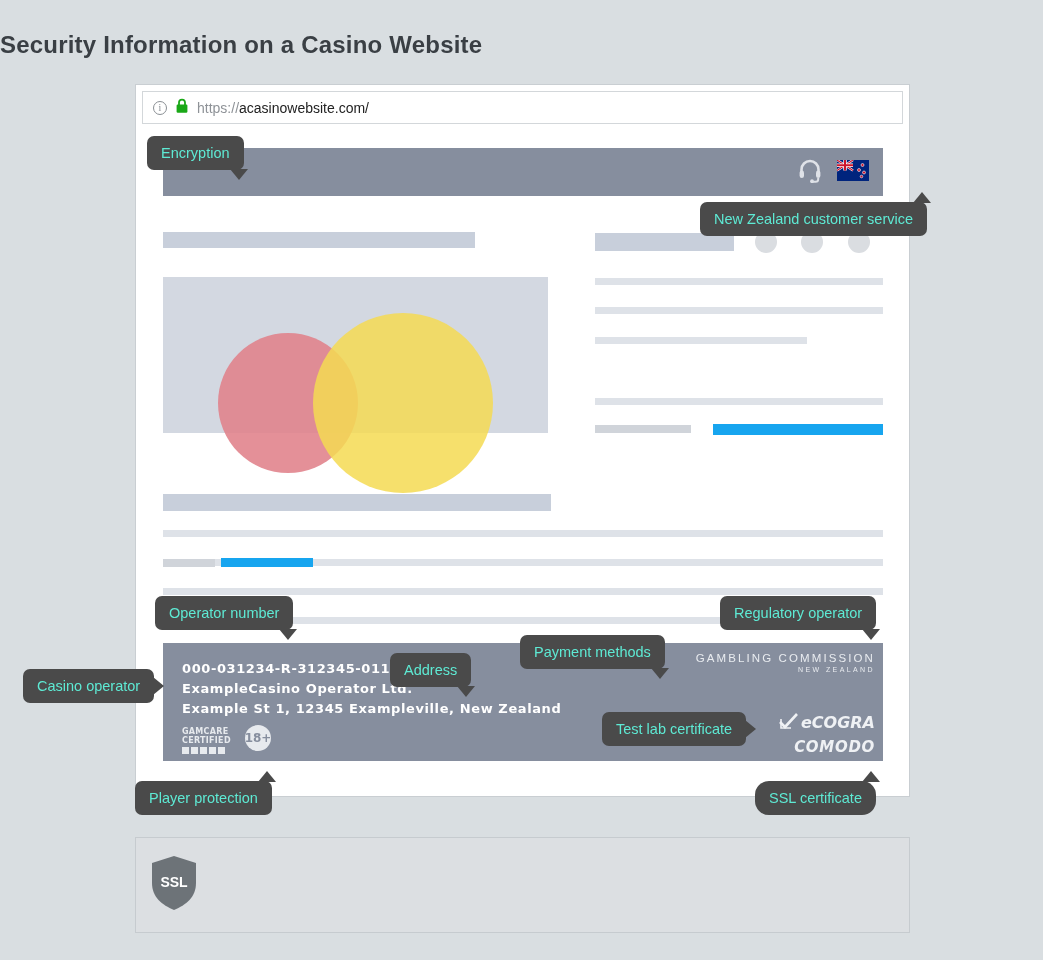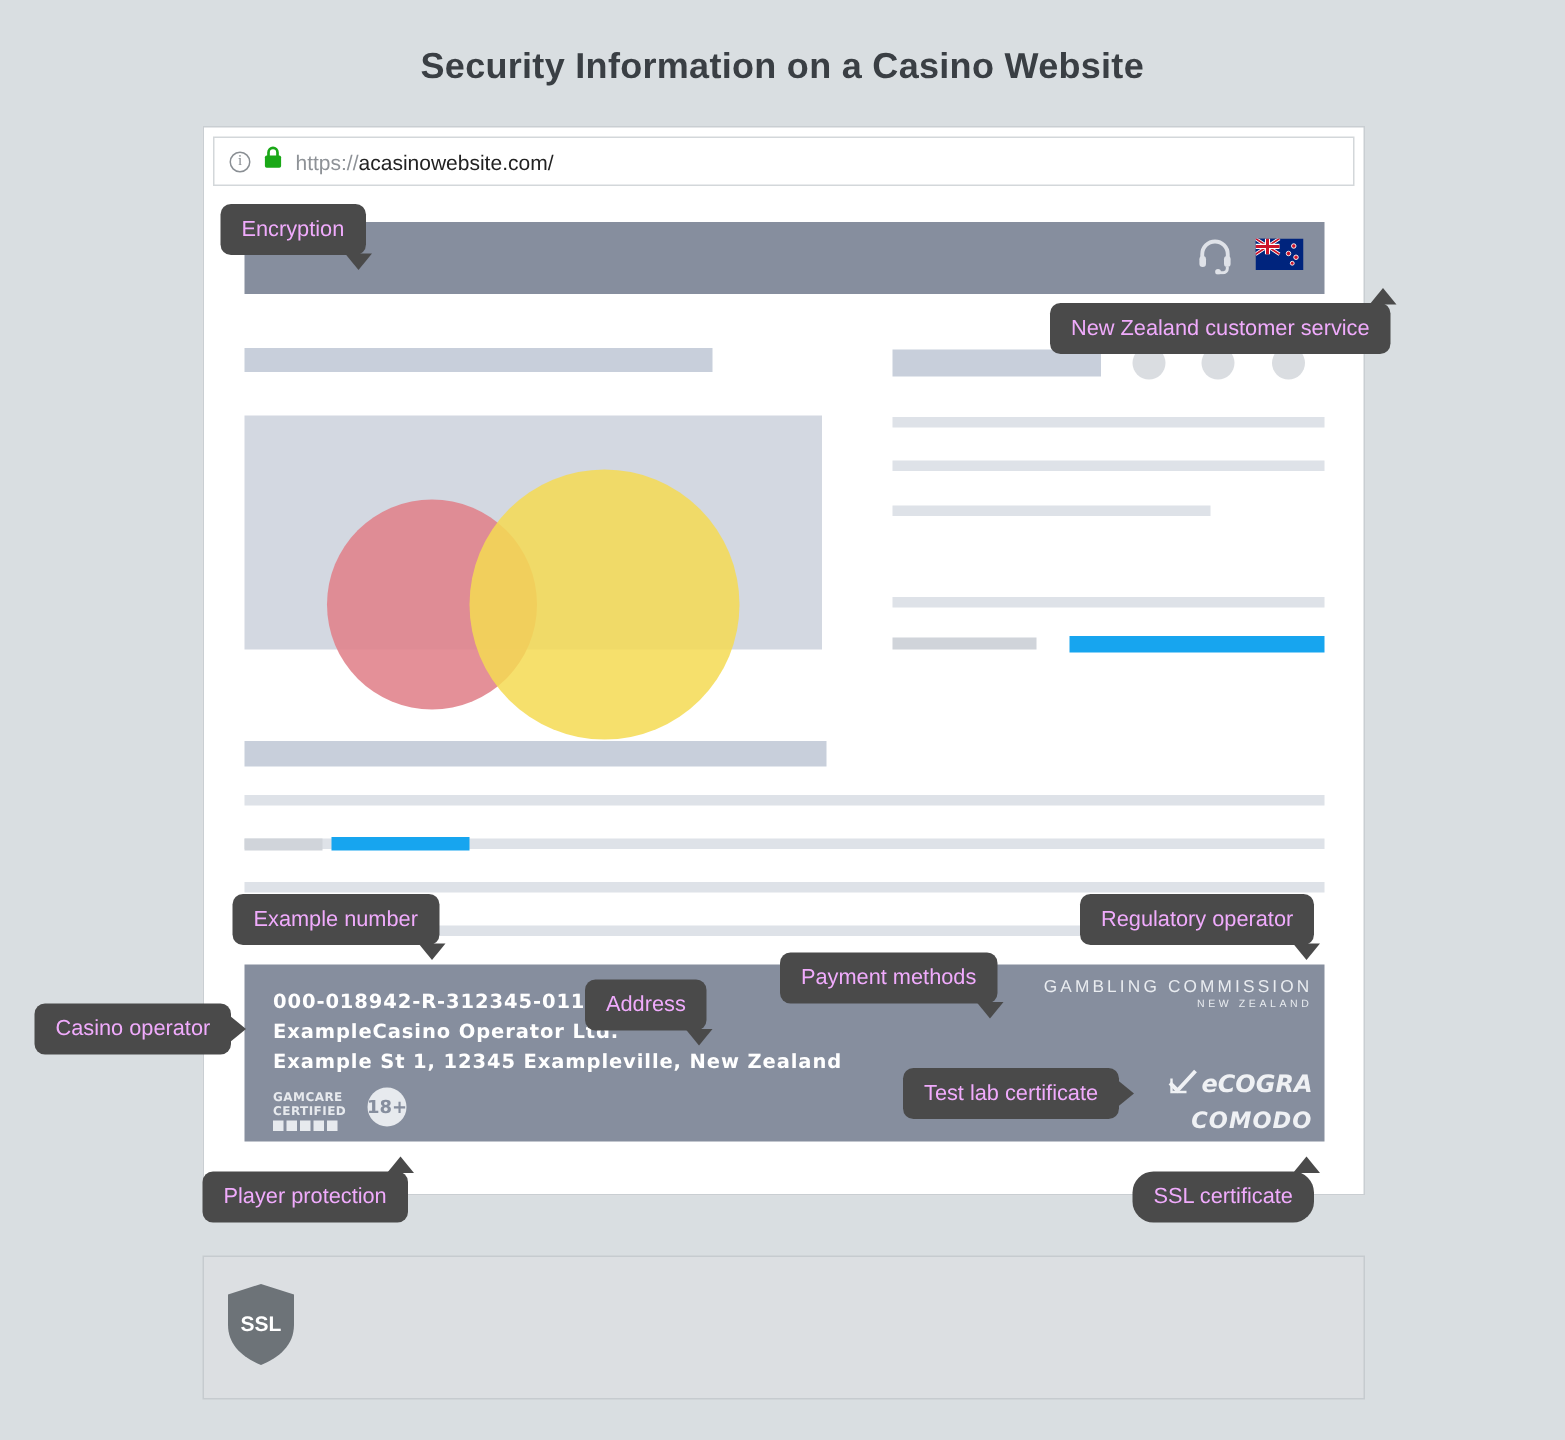--- a/index.html
+++ b/index.html
@@ -6,21 +6,20 @@
   body {
     width: 1043px; height: 960px;
     background: #d9dee1;
     font-family: "Liberation Sans", sans-serif;
     overflow: hidden;
     position: relative;
   }
 
   
   .page-title {
-    text-align: center;
     font-size: 24px;
     font-weight: bold;
     color: #3a3f44;
     padding-top: 31px;
     letter-spacing: .2px;
   }
 
   
   .browser {
     position: absolute;
@@ -157,21 +156,21 @@
   .comodo {
     position: absolute; right: 8px; top: 95px;
     color: #eff1f4; font-size: 15px; font-style: italic; font-weight: bold;
     letter-spacing: .7px; font-family: "DejaVu Sans", sans-serif;
   }
 
   
   .callout {
     position: absolute;
     background: #4a4a4a;
-    color: #f0abfc;
+    color: #5eead4;
     font-size: 14.5px;
     border-radius: 7px;
     padding: 9px 14px;
     white-space: nowrap;
     z-index: 20;
   }
   .callout::after {
     content: ""; position: absolute; border-style: solid; border-color: transparent;
   }
   .callout.arr-down::after {
@@ -268,21 +267,21 @@
 <div class="ph" style="left:163px; top:494px; width:388px; height:17px;"></div>
 <div class="ph-line" style="left:163px; top:530px; width:720px;"></div>
 <div class="ph-line" style="left:163px; top:559px; width:720px;"></div>
 <div class="ph-line-dark" style="left:163px; top:559px; width:52px;"></div>
 <div class="ph-blue" style="left:221px; top:558px; width:92px; height:9px;"></div>
 <div class="ph-line" style="left:163px; top:588px; width:720px;"></div>
 <div class="ph-line" style="left:163px; top:617px; width:557px;"></div>
 
 <div class="site-footer">
   <div class="footer-lines">
-    <div>000-018942-R-312345-011</div>
+    <div>000-031234-R-312345-011</div>
     <div>ExampleCasino Operator Ltd.</div>
     <div>Example St 1, 12345 Exampleville, New Zealand</div>
   </div>
 
   <div class="gamcare">
     <div>GAMCARE</div>
     <div>CERTIFIED</div>
     <div class="gamcare-squares">
       <i></i>
         <i></i>
@@ -313,21 +312,21 @@
 
 <div class="callout arr-down" style="left:147px; top:136px;">
   <span>Encryption</span>
 </div>
 
 <div class="callout arr-up" style="left:700px; top:202px;">
   <span>New Zealand customer service</span>
 </div>
 
 <div class="callout arr-down" style="left:155px; top:596px;">
-  <span>Example number</span>
+  <span>Operator number</span>
 </div>
 
 <div class="callout arr-down" style="left:720px; top:596px;">
   <span>Regulatory operator</span>
 </div>
 
 <div class="callout arr-right" style="left:23px; top:669px;">
   <span>Casino operator</span>
 </div>
 

